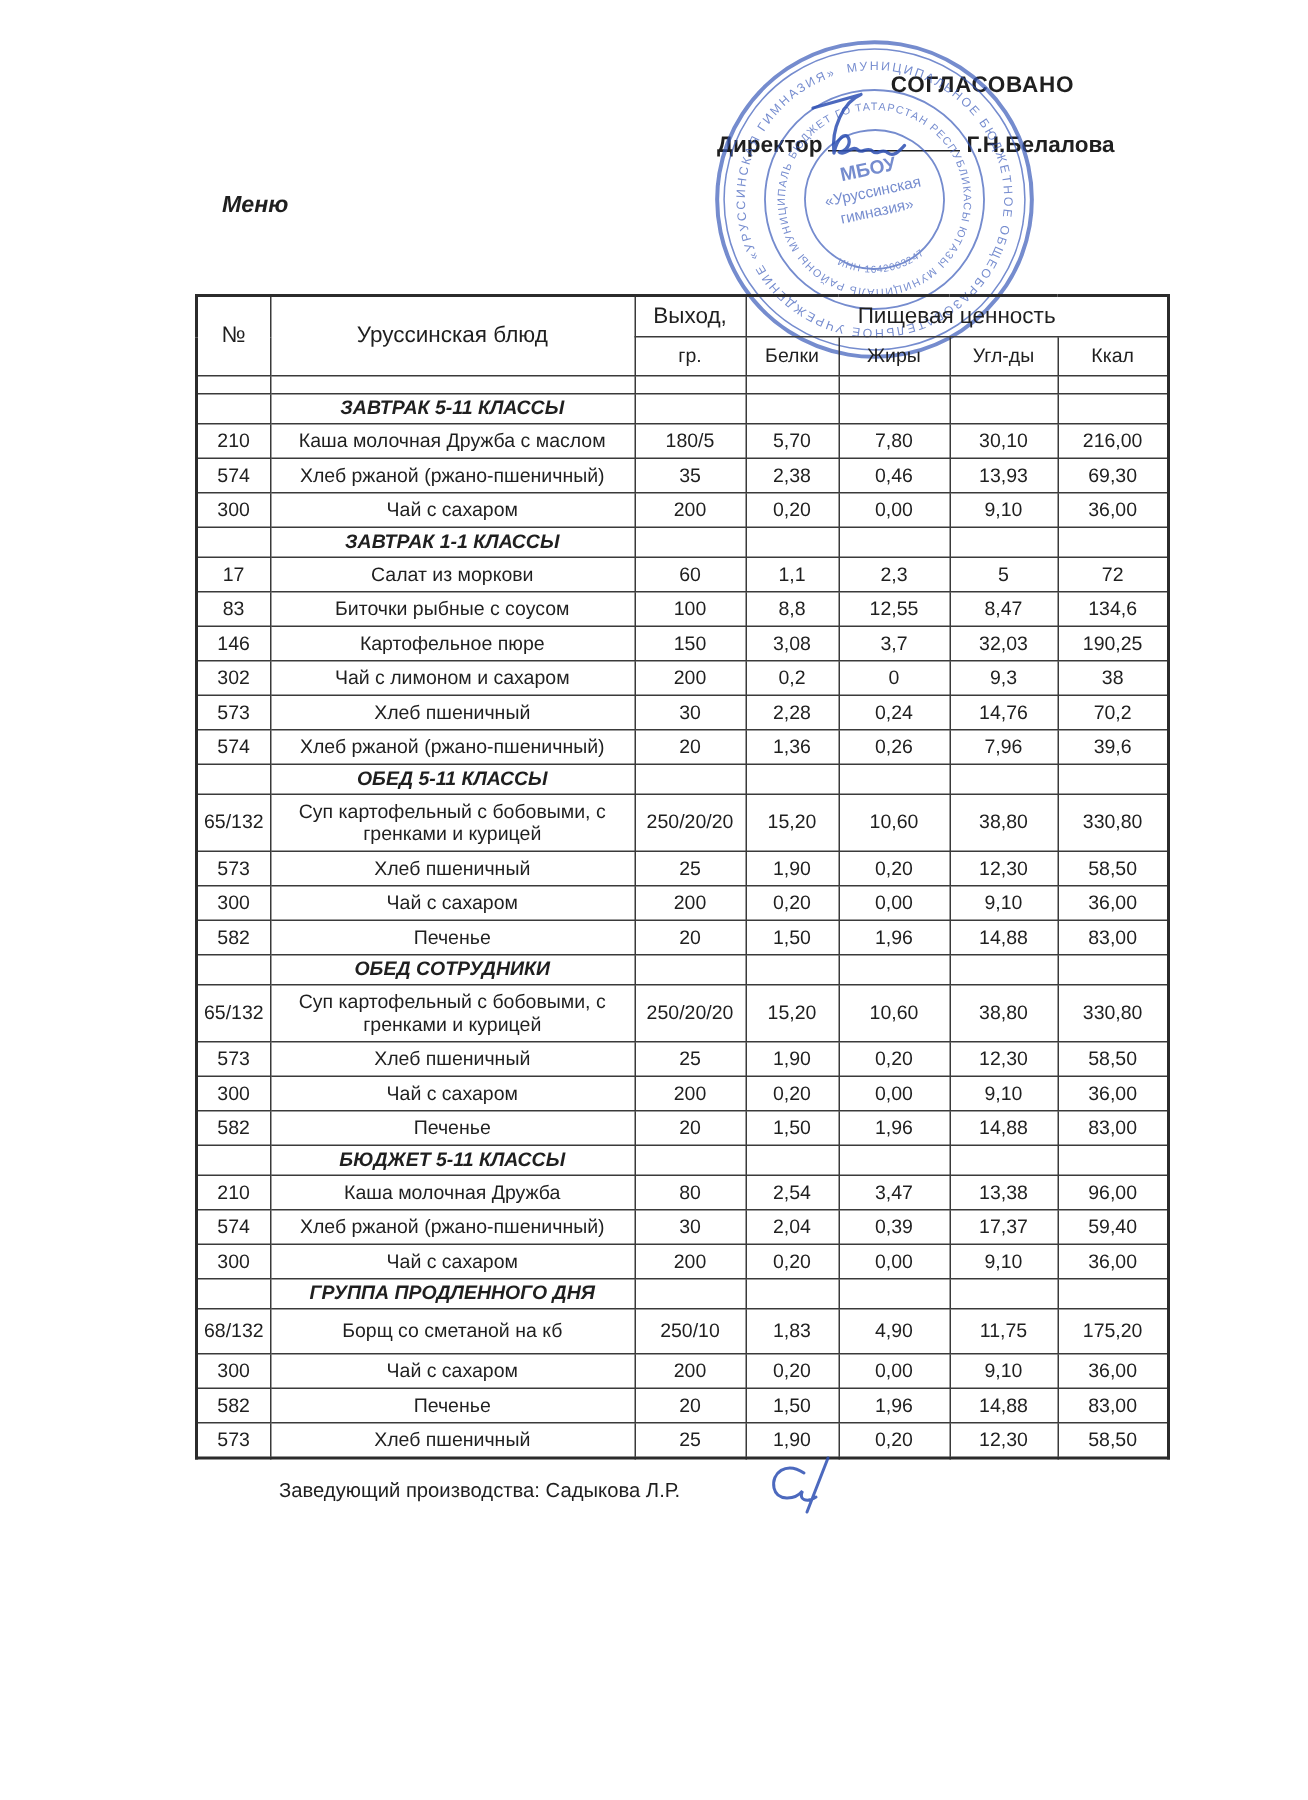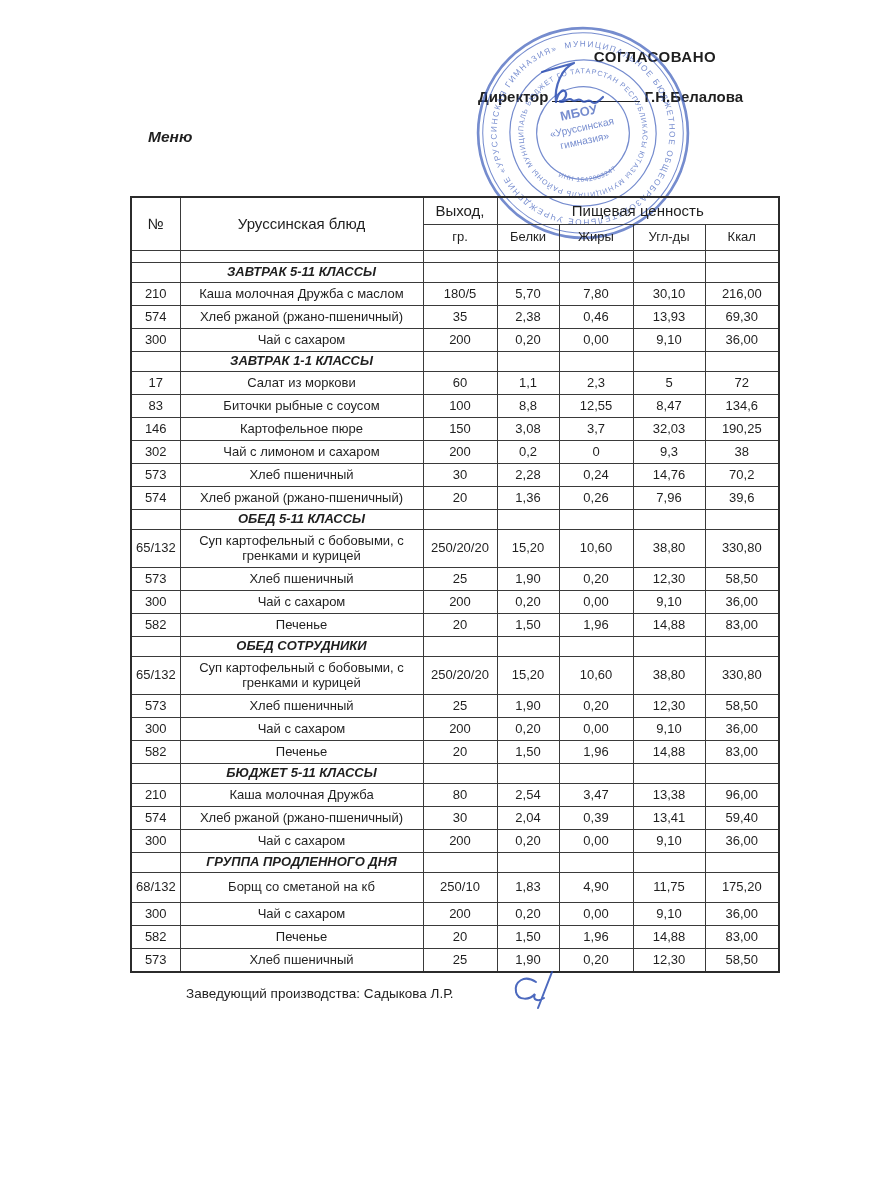--- a/index.html
+++ b/index.html
@@ -317,21 +317,21 @@
           <td class="kcal-like">3,47</td>
           <td class="kcal-like">13,38</td>
           <td class="kcal-like">96,00</td>
         </tr>
         <tr class="item">
           <td class="num-cell">574</td>
           <td>Хлеб ржаной (ржано-пшеничный)</td>
           <td class="kcal-like">30</td>
           <td class="kcal-like">2,04</td>
           <td class="kcal-like">0,39</td>
-          <td class="kcal-like">13,41</td>
+          <td class="kcal-like">17,37</td>
           <td class="kcal-like">59,40</td>
         </tr>
         <tr class="item">
           <td class="num-cell">300</td>
           <td>Чай с сахаром</td>
           <td class="kcal-like">200</td>
           <td class="kcal-like">0,20</td>
           <td class="kcal-like">0,00</td>
           <td class="kcal-like">9,10</td>
           <td class="kcal-like">36,00</td>

